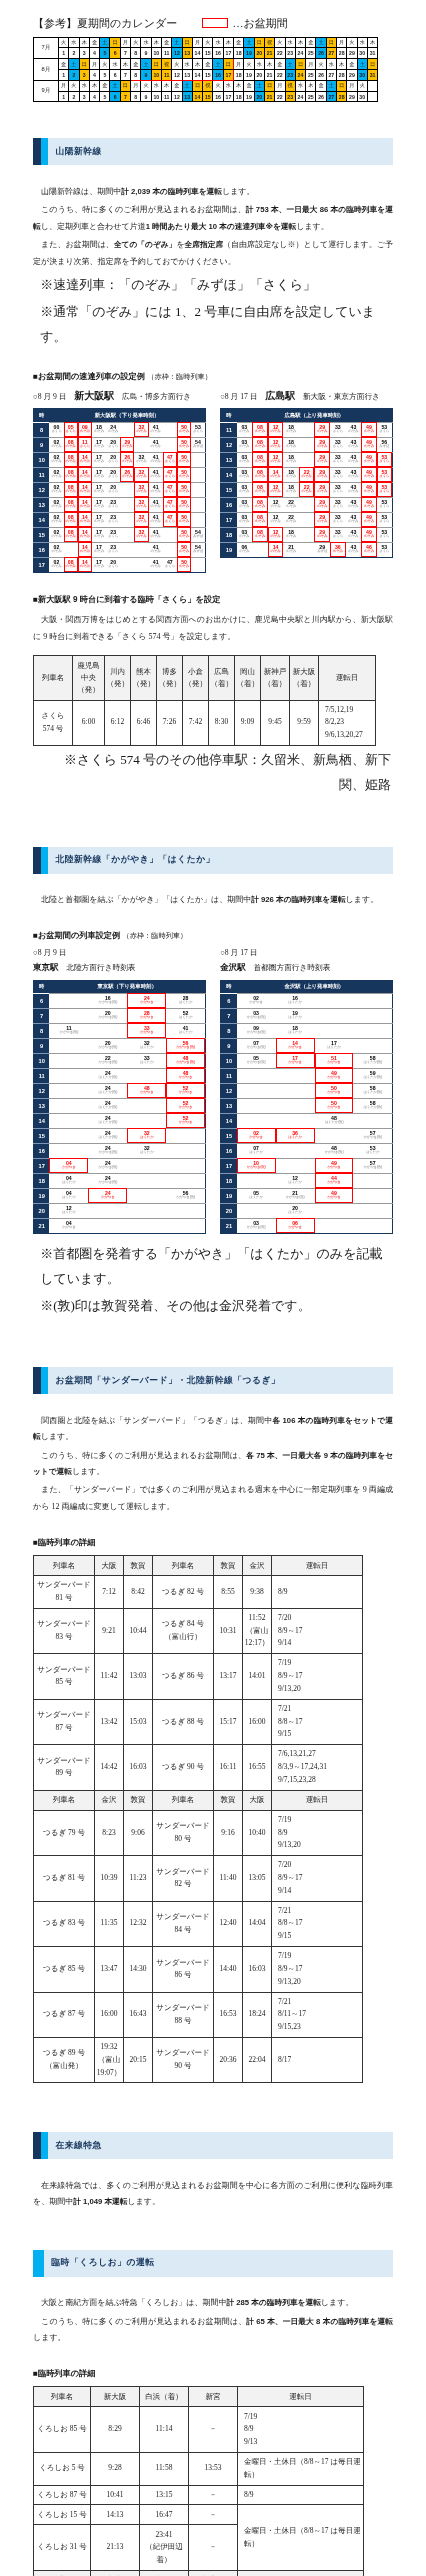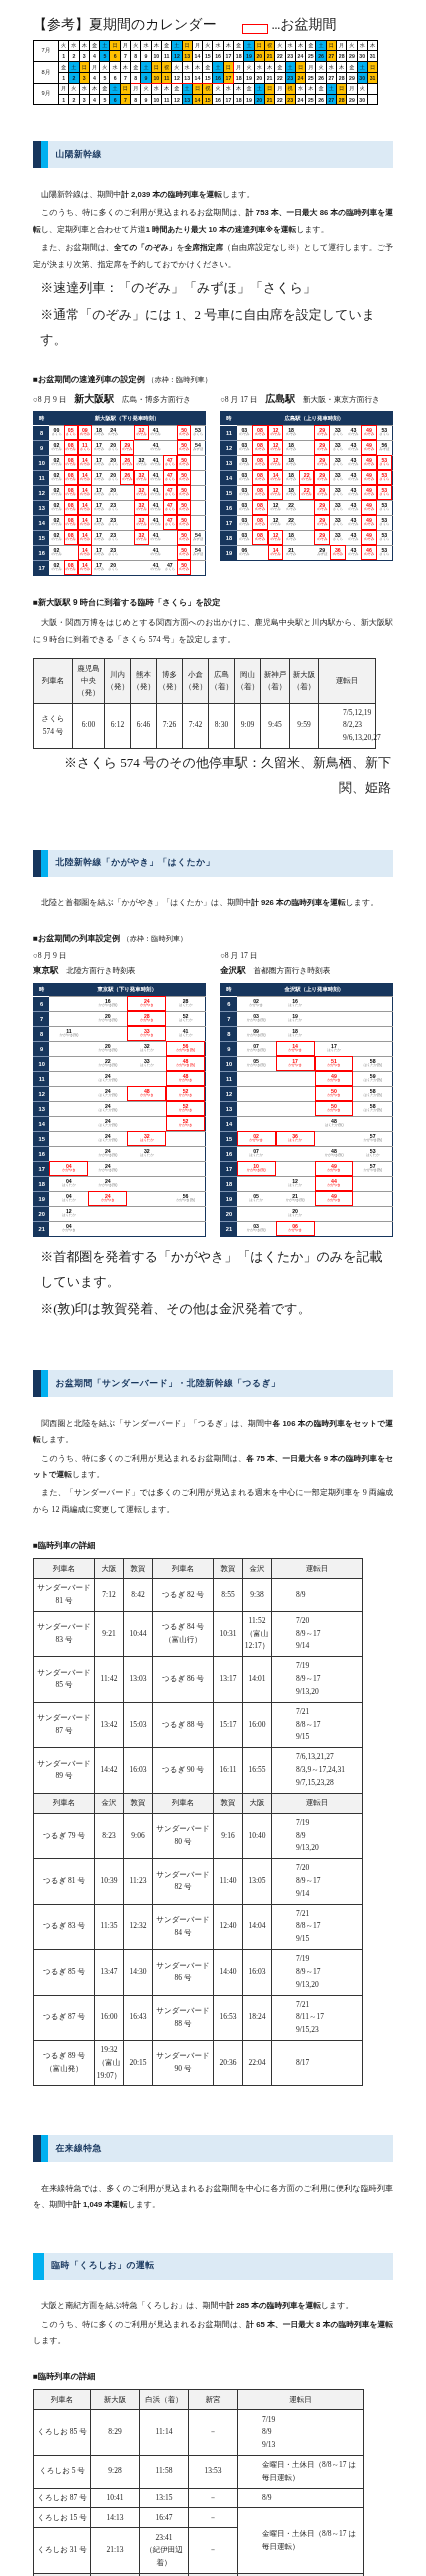--- a/index.html
+++ b/index.html
@@ -1,19 +1,19 @@
 <!DOCTYPE html>
 <html style="font-size:8.2px"><head>
 <meta charset="utf-8">
 <style>
   html,body{margin:0;padding:0;background:#fff}
   body{width:426px;font-family:"Liberation Serif","DejaVu Serif",serif;color:#1a1a1a}
   .doc{padding:15.5px 33px 41px 33px}
   
-  .cal-top{font-family:Liberation Mono, monospace;font-size:14px;display:flex;align-items:flex-end}
+  .cal-top{font-family:Liberation Serif, serif;font-size:11px;display:flex;align-items:center}
   .obon-box{display:inline-block;width:24px;height:7.2px;border:1.5px solid #ff0000;margin:0 4.1px 0 25px}
   .cal-t{border-collapse:collapse;margin-top:6.2px;font-family:"Liberation Sans","DejaVu Sans",sans-serif}
   .cal-t td{border:0.5px solid #000;width:10.3px;height:10.8px;font-size:5.2px;text-align:center;padding:0;box-sizing:border-box}
   .cal-t td.cm{width:25px;font-size:5.7px}
   .cal-t td.cd{font-weight:bold}
   .sat{background:#00b0f0}
   .hol{background:#ffc000}
   .ot{border-top:1.5px solid #ff0000 !important}
   .ob{border-bottom:1.5px solid #ff0000 !important}
   .ol{border-left:1.5px solid #ff0000 !important}
@@ -48,21 +48,21 @@
   .tc{text-align:center}
   .tc .min{font-weight:bold;font-size:5.2px;line-height:1.2;padding-top:1px;color:#000}
   .tc .nm{font-size:3.6px;color:#7f7f7f;line-height:1;letter-spacing:-0.3px;white-space:nowrap}
   .tc.red{outline:1px solid #ff0000;outline-offset:-1px}
   .tc.red .min,.tc.red .nm{color:#ff0000}
   .tt-note{margin-top:7.2px}
   
   .dt{border-collapse:collapse;table-layout:fixed;font-size:7.5px;margin-top:2.1px}
   .dt th{background:#f2f2f2;font-weight:normal;border:0.5px solid #333;padding:3.6px 1.5px;text-align:center;white-space:pre-line;line-height:1.6}
   .dt td{border:0.5px solid #333;padding:3.1px 1.5px;text-align:center;white-space:pre-line;line-height:1.7}
-  .dt td.dl{text-align:left;padding-left:24px}
+  .dt td.dl{text-align:left;padding-left:6px}
 </style>
 </head>
 <body>
 
 <div class="doc">
 
   <div>
     <div class="cal-top">
       <span>【参考】夏期間のカレンダー</span>
       <span class="obon-box"></span>

